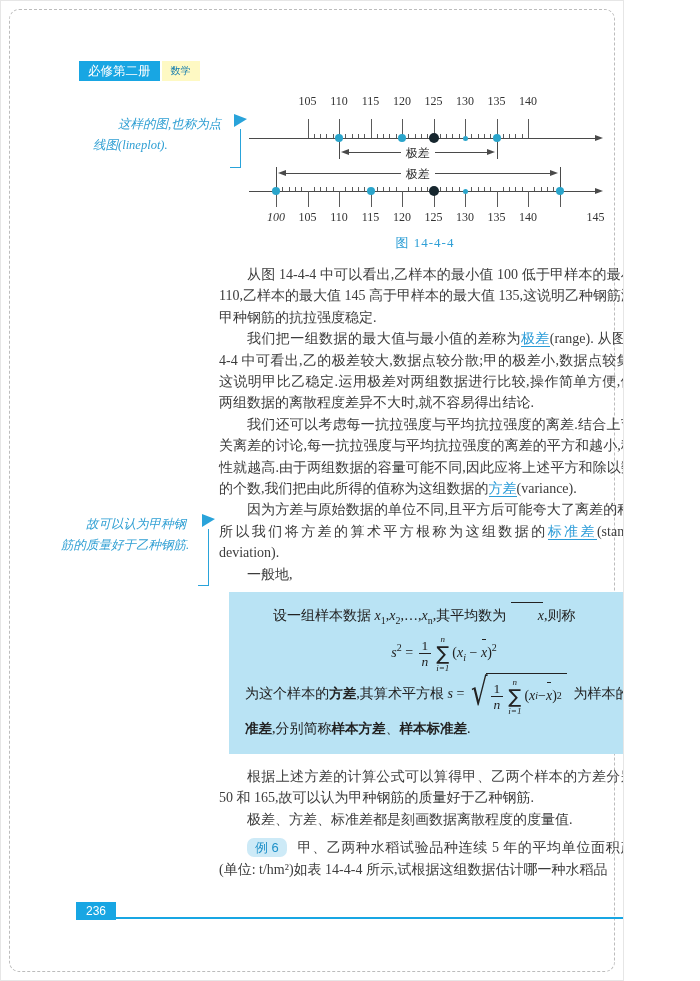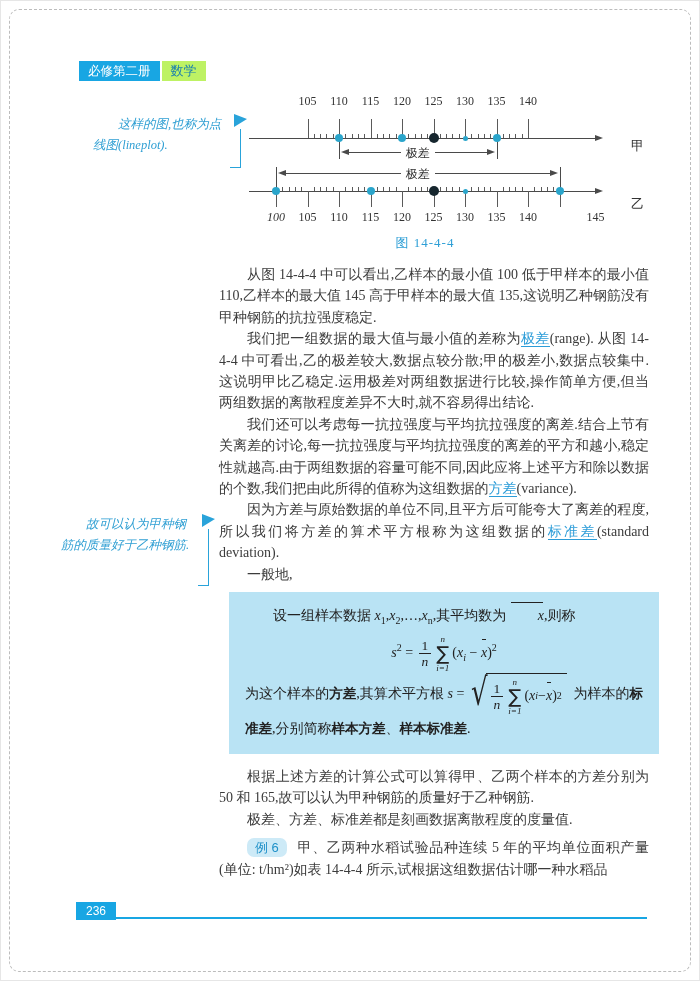--- a/index.html
+++ b/index.html
@@ -1,26 +1,26 @@
 <!DOCTYPE html>
 <html><head>
 <meta charset="utf-8">
 <style>
   html,body{margin:0;padding:0;background:#fff;}
   .page{
-    position:relative;width:700px;height:981px;background:#ffffff;
+    position:relative;width:624px;height:981px;background:#ffffff;
     font-family:"Liberation Serif","DejaVu Serif",serif;color:#3c3c3c;
     overflow:hidden;border:1px solid #e6e6e6;box-sizing:border-box;
   }
   .page-border{position:absolute;inset:8px;border:1px dashed #bcbcbc;border-radius:10px;pointer-events:none;}
 
   
   .hdr{position:absolute;left:78px;top:60px;display:flex;font-family:"Liberation Sans","DejaVu Sans",sans-serif;}
   .badge-dark{background:#18a6e3;color:#fff;font-size:12.5px;line-height:20px;padding:0 9px;}
-  .badge-light{background:#bef264;color:#1a7fae;font-size:13px;line-height:20px;padding:0 9px;margin-left:2px;}
+  .badge-light{background:#fef9c3;color:#1a7fae;font-size:10px;line-height:20px;padding:0 9px;margin-left:2px;}
 
   
   .margin-note{position:absolute;left:60px;width:156px;}
   .note-text{margin-right:20px;font-size:12.5px;line-height:21px;color:#2f9fd3;font-style:italic;text-indent:2em;text-align:left;}
   .note-flag{position:absolute;right:2px;top:0;width:0;height:0;border-top:5px solid transparent;border-bottom:8px solid transparent;border-left:13px solid #29a3da;}
   .note-bracket{position:absolute;right:8px;width:10px;border-right:1.5px solid #29a3da;border-bottom:1.5px solid #29a3da;}
 
   
   .figure{position:absolute;left:240px;top:92px;width:430px;height:168px;}
   .axis-chart{position:absolute;left:0;width:430px;}

